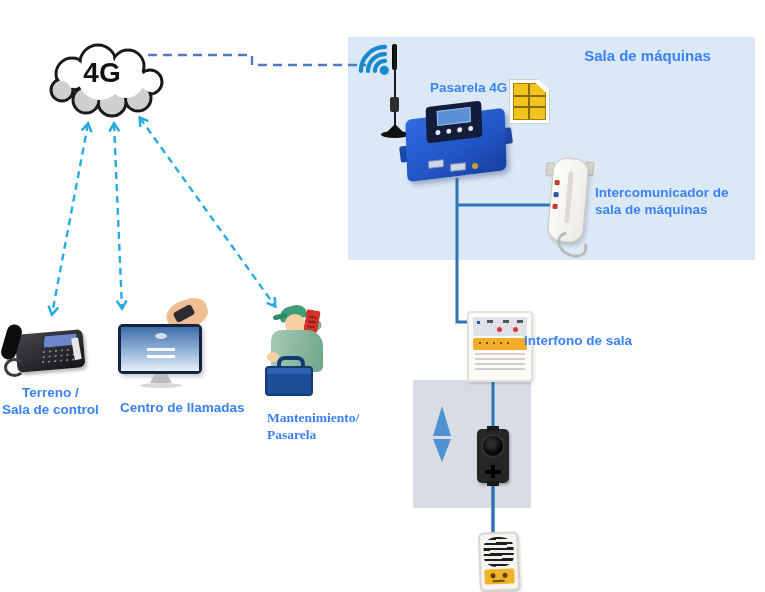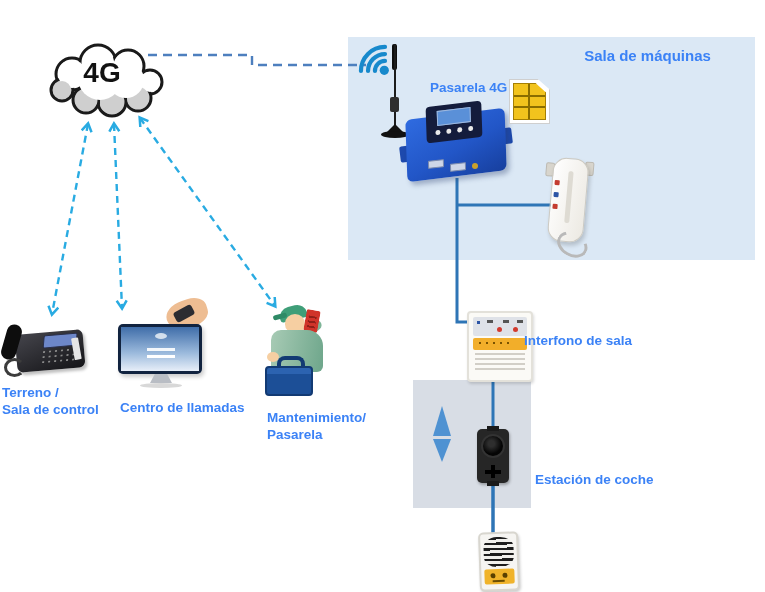--- a/index.html
+++ b/index.html
@@ -252,20 +252,24 @@
     <div class="ic-tab ic-t1"></div>
     <div class="ic-tab ic-t2"></div>
     <div class="ic-body">
       <div class="ic-strip"></div>
       <div class="ic-dot ic-d1"></div>
         <div class="ic-dot ic-d2"></div>
         <div class="ic-dot ic-d3"></div>
     </div>
     <div class="ic-cord"></div>
   </div>
+  <div class="abs label" style="left:595px;top:184px;">
+    <div>Intercomunicador de</div>
+    <div>sala de máquinas</div>
+  </div>
 
   <div class="abs techo">
     <div class="techo-panel">
       <div class="tp-blue"></div>
       <div class="tp-dash tp-da"></div>
         <div class="tp-dash tp-db"></div>
         <div class="tp-dash tp-dc"></div>
       <div class="tp-dot tp-d1"></div>
         <div class="tp-dot tp-d2"></div>
     </div>
@@ -277,41 +281,40 @@
   <div class="abs tri-up"></div>
   <div class="abs tri-down"></div>
 
   <div class="abs car">
     <div class="car-tab car-t1"></div>
       <div class="car-tab car-t2"></div>
     <div class="car-cam"></div>
     <div class="car-cross-v"></div>
       <div class="car-cross-h"></div>
   </div>
-  <div class="abs label" style="left:535px;top:471px;">Estación de coche</div>
 
   <div class="abs foso">
     <div class="foso-spk"></div>
     <div class="foso-yellow">
       <div class="fy-dot fy-d1"></div>
         <div class="fy-dot fy-d2"></div>
         <div class="fy-bar"></div>
     </div>
   </div>
 
   <div class="abs phone">
     <div class="ph-body">
       <div class="ph-screen"></div>
       <div class="ph-keys"></div>
       <div class="ph-strip"></div>
     </div>
     <div class="ph-handset"></div>
     <div class="ph-cord"></div>
   </div>
-  <div class="abs label" style="left:2px;top:384px;">
+  <div class="abs label" style="left:2px;top:384px;text-align:center;">
     <div>Terreno /</div>
     <div>Sala de control</div>
   </div>
 
   <div class="abs monitor">
     <div class="mon-hand"></div>
     <div class="mon-held"></div>
     <div class="mon-screen">
       <div class="mon-inner">
         <div class="mon-logo"></div>
@@ -330,18 +333,18 @@
     <div class="w-arm"></div>
     <div class="w-cap"></div>
     <div class="w-brim"></div>
     <div class="w-face"></div>
     <div class="w-phone"></div>
     <div class="w-body"></div>
     <div class="w-hand"></div>
     <div class="w-tb-handle"></div>
     <div class="w-toolbox"></div>
   </div>
-  <div class="abs label" style="left:267px;top:409px;">
+  <div class="abs label" style="left:267px;top:409px;font-family:Liberation Serif, serif;">
     <div>Mantenimiento/</div>
     <div>Pasarela</div>
   </div>
 
 </div>
 
 </body></html>

